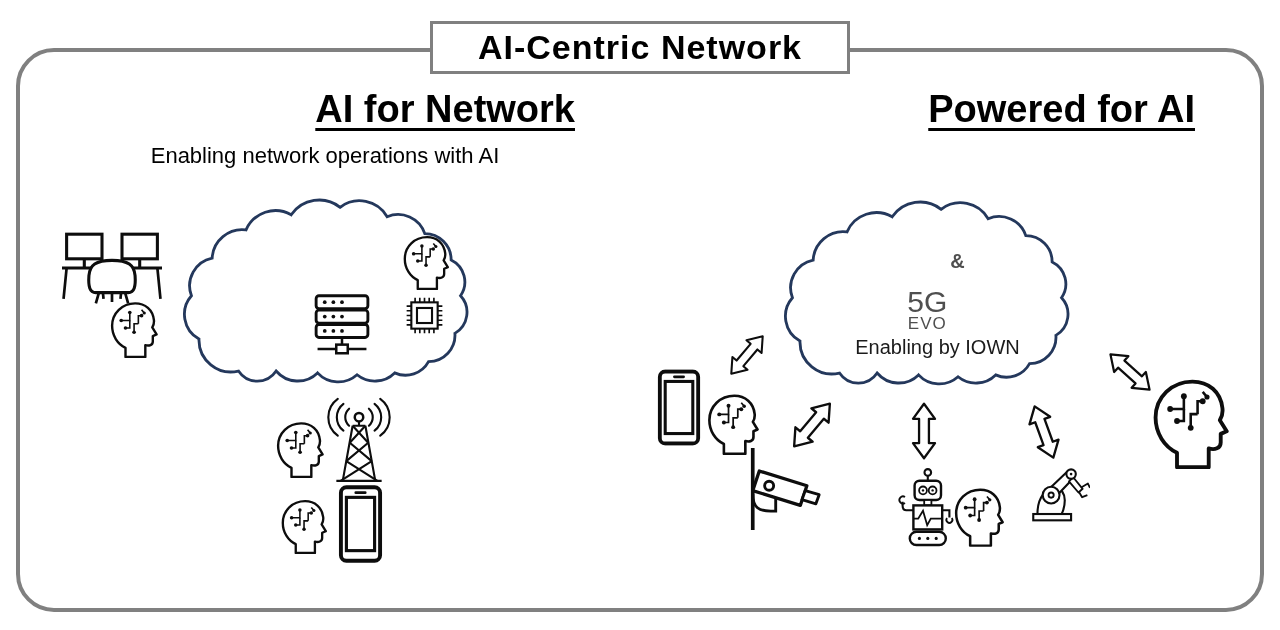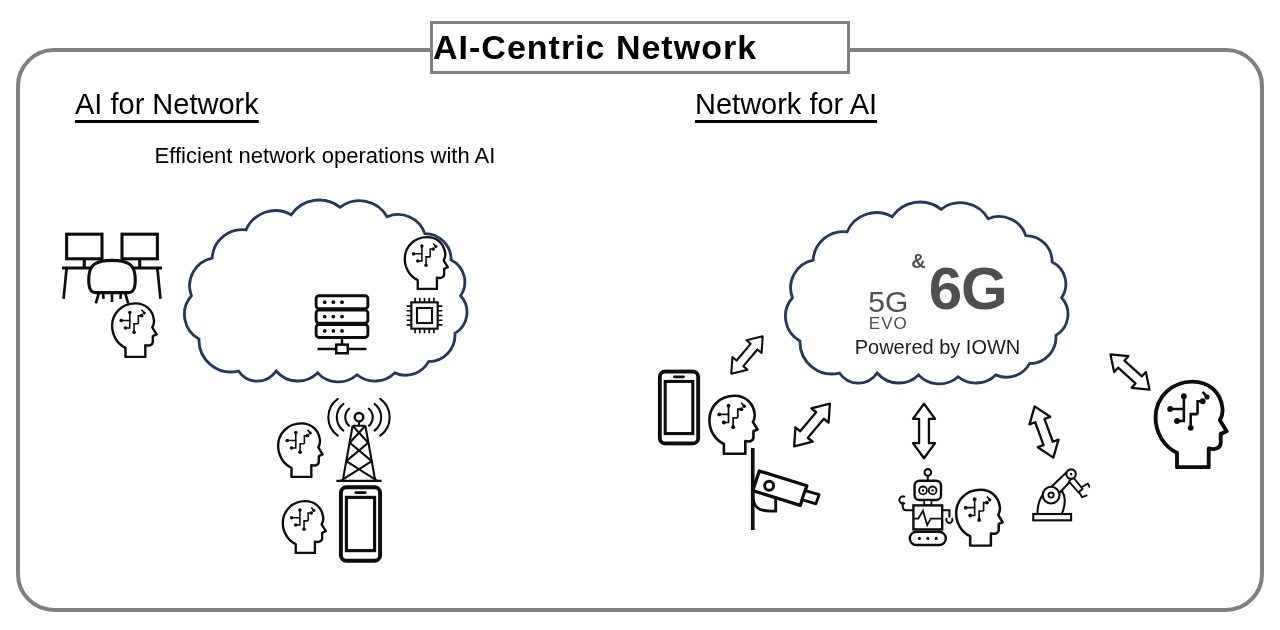--- a/index.html
+++ b/index.html
@@ -6,23 +6,23 @@
     --cloud-stroke:#24385c; --frame-gray:#808080; --logo-gray:#4f4f4f;
     --icon-black:#0d0d0d; --background:#ffffff;
   }
   *{margin:0;padding:0;box-sizing:border-box;}
   html,body{background:#fff;}
   body{font-family:"Liberation Sans","DejaVu Sans",sans-serif;color:#000;}
   #stage{position:relative;width:1280px;height:630px;background:var(--background);overflow:hidden;}
   .abs{position:absolute;}
   #frame{left:16px;top:48px;width:1248px;height:564px;border:4px solid var(--frame-gray);border-radius:38px;}
   #title-box{left:430px;top:21px;width:420px;height:53px;background:#fff;border:3px solid var(--frame-gray);
-    display:flex;align-items:center;z-index:5;}
+    display:flex;align-items:center;justify-content:center;z-index:5;}
   #title-box .t{font-size:34px;font-weight:bold;letter-spacing:1px;}
-  .heading{font-size:29px;font-weight:normal;text-align:left;text-decoration:underline;
+  .heading{font-size:38px;font-weight:bold;text-align:right;text-decoration:underline;
     text-underline-offset:6px;text-decoration-thickness:2.5px;z-index:3;}
   .subtitle{font-size:22px;text-align:center;z-index:3;}
   .icon{color:var(--icon-black);}
   .cloud-svg{color:var(--cloud-stroke);}
   .logo-wrap{display:flex;align-items:center;justify-content:center;color:var(--logo-gray);z-index:4;}
   .logo-stack{display:flex;flex-direction:column;align-items:center;line-height:0.92;font-weight:normal;margin-top:42px;}
   .logo-5g{font-size:30px;}
   .logo-evo{font-size:17px;letter-spacing:1px;}
   .logo-amp{font-size:20px;font-weight:bold;align-self:flex-start;margin:4px 3px 0 3px;}
   .logo-6g{font-size:60px;font-weight:bold;line-height:1;letter-spacing:-1px;}
@@ -182,23 +182,23 @@
       </symbol>
     </defs>
   </svg>
 
   <div id="frame" class="abs"></div>
   <div id="title-box" class="abs">
     <span class="t">AI-Centric Network</span>
   </div>
 
   <div class="abs heading" style="left:75px;top:88px;width:500px;">AI for Network</div>
-  <div class="abs subtitle" style="left:40px;top:143px;width:570px;">Efficient network operations with AI</div>
-
-  <div class="abs heading" style="left:695px;top:88px;width:500px;">Network for AI</div>
+  <div class="abs subtitle" style="left:40px;top:143px;width:570px;">Enabling network operations with AI</div>
+
+  <div class="abs heading" style="left:695px;top:88px;width:500px;">Powered for AI</div>
 
   <svg class="abs cloud-svg" style="left:172px;top:196px;" width="340" height="207" viewBox="0 0 360 220">
       <use href="#sym-cloud"></use>
     </svg>
 
   <svg class="abs icon" style="left:62px;top:228px;" width="100" height="77" viewBox="0 0 130 100">
       <use href="#sym-workstation"></use>
     </svg>
   <svg class="abs icon" style="left:106px;top:298px;" width="54" height="60" viewBox="0 0 100 112">
       <use href="#sym-ai-head"></use>
@@ -230,23 +230,22 @@
   <svg class="abs cloud-svg" style="left:772px;top:198px;" width="342" height="207" viewBox="0 0 360 220">
       <use href="#sym-cloud"></use>
     </svg>
 
   <div class="abs logo-wrap" style="left:830px;top:246px;width:215px;">
     <div class="logo-stack">
       <span class="logo-5g">5G</span>
       <span class="logo-evo">EVO</span>
     </div>
     <span class="logo-amp">&amp;</span>
-    <span class="logo-6g">6G</span>
   </div>
-  <div class="abs powered" style="left:830px;top:336px;width:215px;">Powered by IOWN</div>
+  <div class="abs powered" style="left:830px;top:336px;width:215px;">Enabling by IOWN</div>
 
   <svg class="abs icon" style="left:735px;top:329px;transform:rotate(40deg);" width="24" height="52" viewBox="0 0 44 100">
       <use href="#sym-arrow"></use>
     </svg>
   <svg class="abs icon" style="left:799px;top:395px;transform:rotate(40deg);" width="26" height="60" viewBox="0 0 44 100">
       <use href="#sym-arrow"></use>
     </svg>
   <svg class="abs icon" style="left:911px;top:402px;" width="26" height="58" viewBox="0 0 44 100">
       <use href="#sym-arrow"></use>
     </svg>

